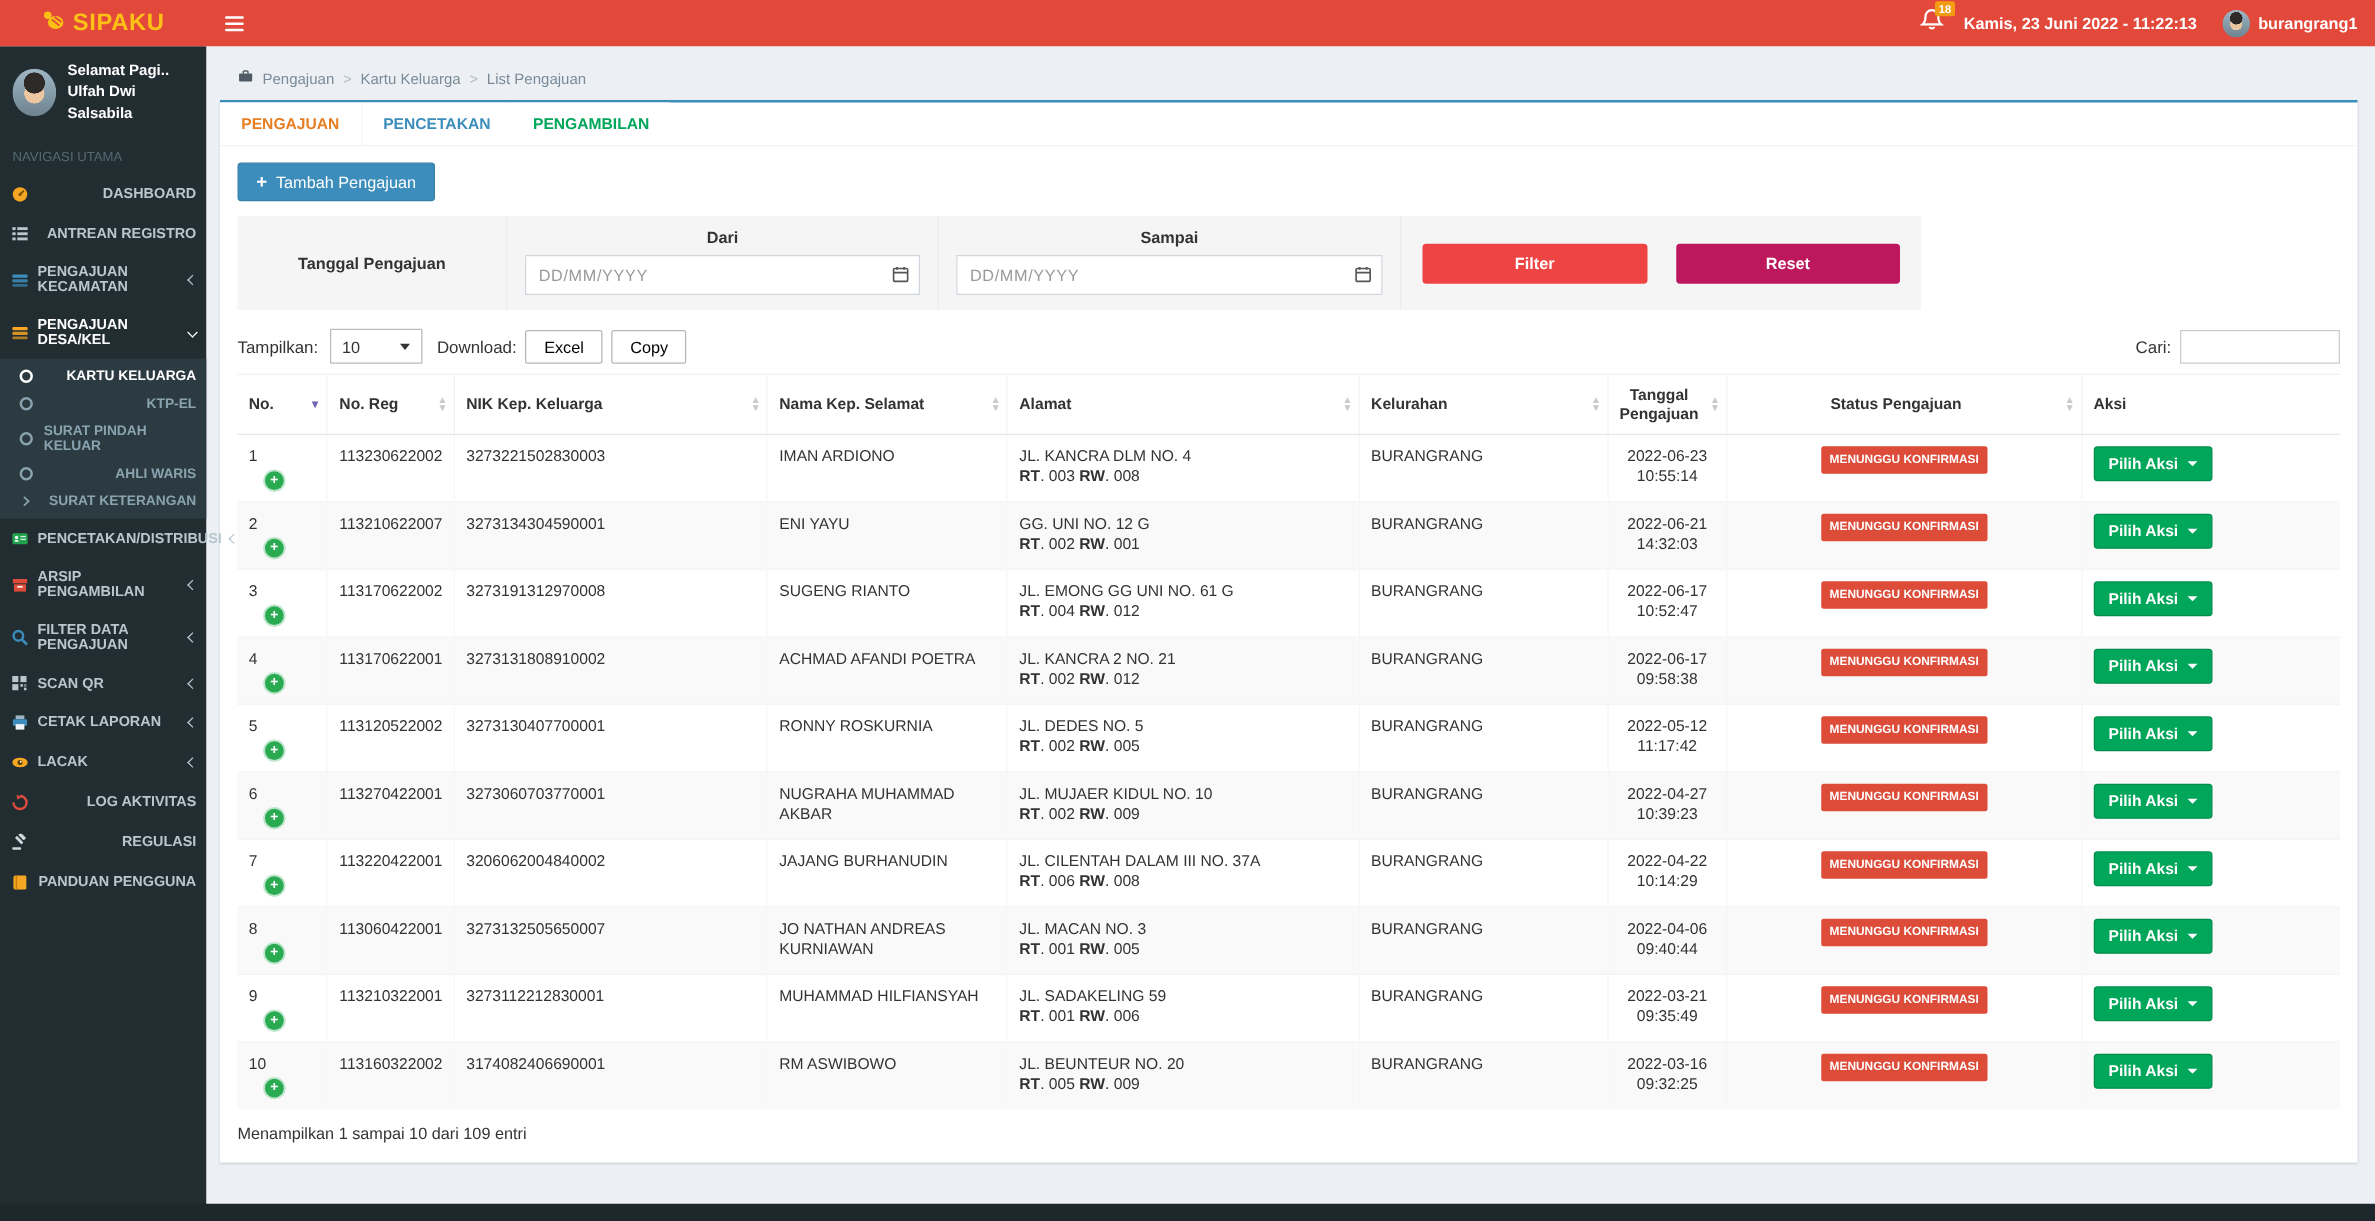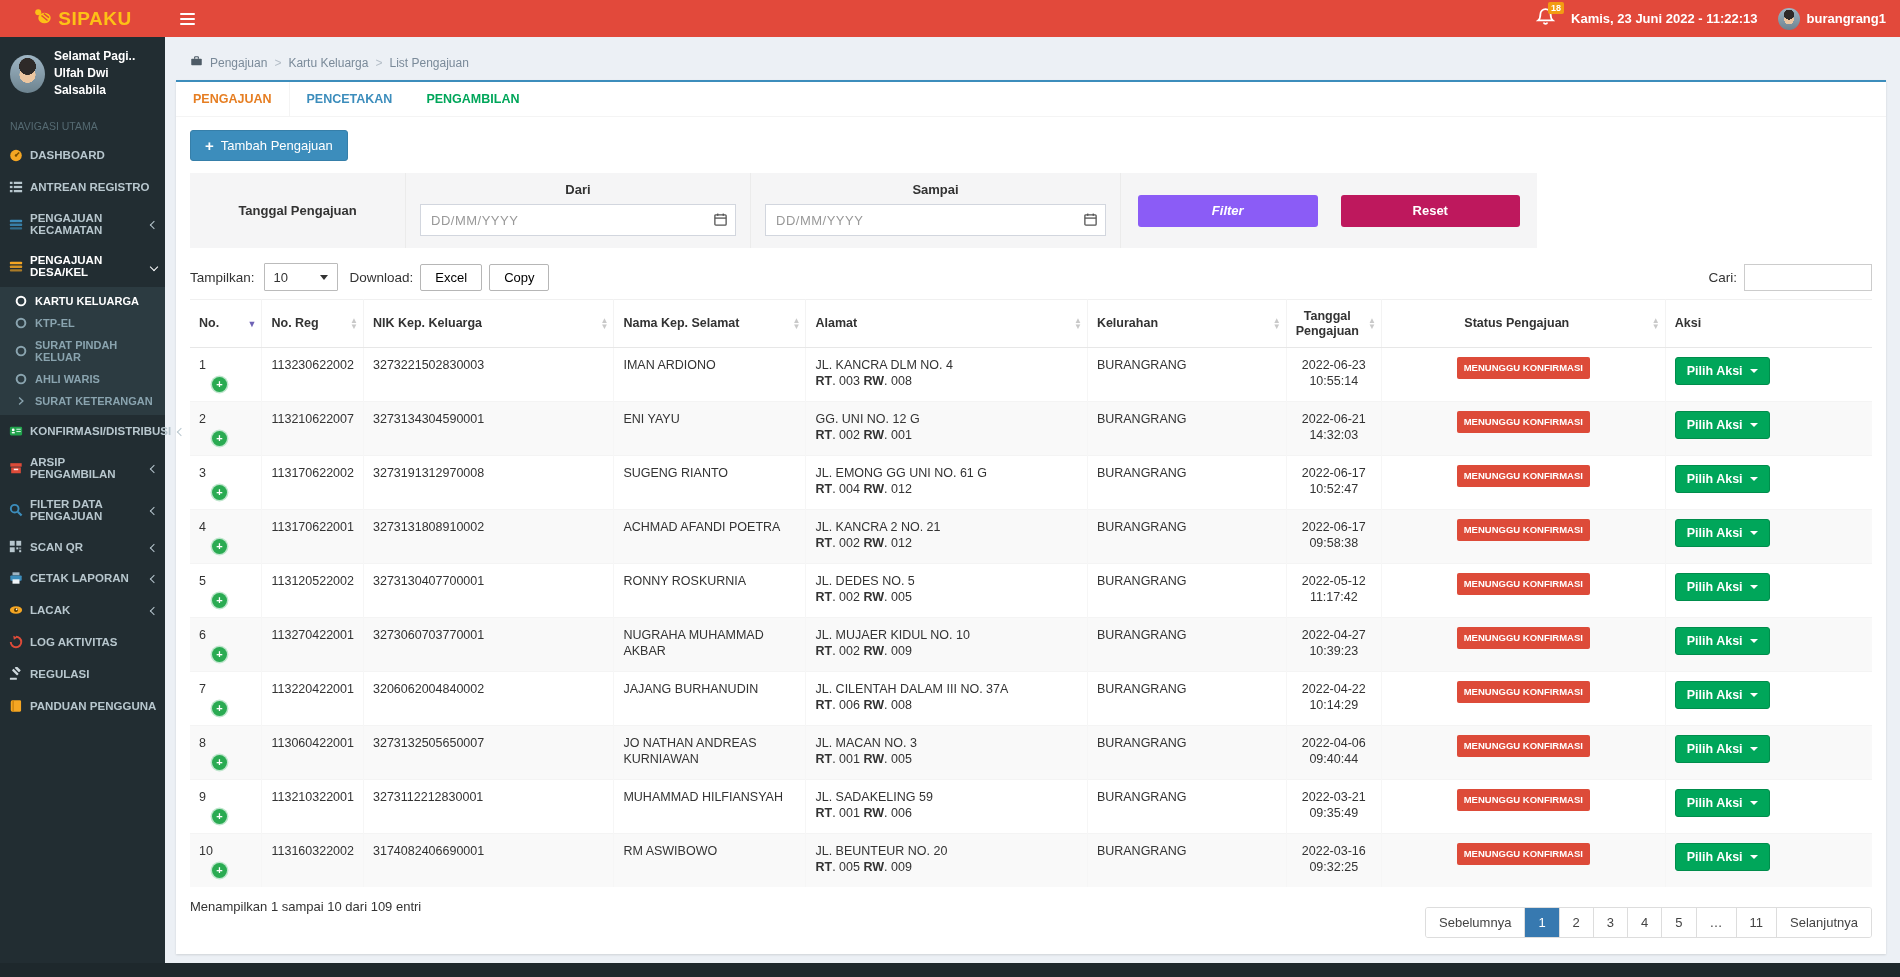--- a/index.html
+++ b/index.html
@@ -26,21 +26,21 @@
       radial-gradient(circle at 50% 52%, #ecc6a0 0 30%, transparent 31%),
       linear-gradient(#9fb6c5, #6d838f); }
   .avatar-sm { width:22px; height:22px; }
   .avatar-lg { width:38px; height:38px; }
   
   .sidebar { position:absolute; top:37px; left:0; width:165px; bottom:0; background:#222d32; z-index:10; }
   .user-panel { display:flex; gap:9px; padding:11px 10px; align-items:center; }
   .user-panel .texts { color:#fff; font-weight:bold; font-size:12px; line-height:17px; }
   .nav-header { color:#556a72; font-size:10.5px; padding:10px 10px 7px; }
   .menu-item { display:flex; align-items:center; gap:7px; padding:9px 8px; color:#b8c7ce;
-               font-size:11.5px; font-weight:bold; cursor:pointer; }
+               font-size:11.5px; font-weight:bold; cursor:pointer;justify-content:space-between; }
   .menu-item b { color:inherit; }
   .menu-item.active { color:#fff; }
   .mi-icon { width:15px; display:inline-flex; justify-content:center; flex:none; }
   .mi-arrow { margin-left:auto; }
   .chev { display:inline-block; width:6px; height:6px; border-left:1.5px solid #b8c7ce; border-bottom:1.5px solid #b8c7ce; }
   .chev-left { transform:rotate(45deg); }
   .chev-down { border-left:none; border-right:1.5px solid #fff; border-bottom-color:#fff; transform:rotate(45deg); }
   .submenu { background:#2c3b41; padding:3px 0; }
   .submenu .menu-item { padding:5px 8px 5px 13px; font-size:11px; color:#8aa4af; }
   .submenu .menu-item.active { color:#fff; }
@@ -70,21 +70,21 @@
   .fp-date.wide { width:370px; }
   .fp-hdr { text-align:center; font-weight:bold; font-size:13px; margin-bottom:7px; }
   .date-wrap { position:relative; }
   .date-wrap input { width:100%; height:32px; border:1px solid #d2d6de; background:#fff;
                      padding:0 32px 0 10px; font-size:13px; color:#555; font-family:"Liberation Sans",sans-serif; }
   .date-wrap input::placeholder { color:#999; letter-spacing:.5px; }
   .cal-icon { position:absolute; right:8px; top:8px; pointer-events:none; }
   .fp-buttons { flex:1; border-left:1px solid #ebebeb; display:flex; align-items:center; gap:23px; padding:0 17px; }
   .btn-filter, .btn-reset { flex:1; height:32px; border:none; border-radius:3px; color:#fff;
         font-weight:bold; font-size:13px; cursor:pointer; font-family:"Liberation Sans",sans-serif; }
-  .btn-filter { background:#8b5cf6;font-style:italic; }
+  .btn-filter { background:#ef4444; }
   .btn-reset { background:#be185d; }
   
   .controls { display:flex; align-items:center; font-size:13.5px; margin-bottom:8px; }
   .select-box { border:1px solid #bbb; border-radius:1px; width:74px; height:28px; background:#fff;
                 display:inline-flex; align-items:center; justify-content:space-between;
                 padding:0 9px; margin:0 12px 0 9px; cursor:pointer; font-size:13px; }
   .select-caret { width:0; height:0; border-left:4px solid transparent; border-right:4px solid transparent; border-top:5px solid #333; }
   .btn-mini { border:1px solid #b6b6b6; background:#fff; border-radius:2px; padding:5px 14px;
               font-size:13px; margin-left:7px; cursor:pointer; font-family:"Liberation Sans",sans-serif; }
   .search-wrap { margin-left:auto; display:flex; align-items:center; gap:7px; }
@@ -253,21 +253,21 @@
       <div class="menu-item">
         <span class="mi-icon">
           <svg width="14" height="14" viewBox="0 0 16 16">
             <rect x="1" y="3" width="14" height="10" rx="1.5" fill="#21a24c"></rect>
             <circle cx="4.8" cy="6.8" r="1.6" fill="#fff"></circle>
             <rect x="3.2" y="9.2" width="3.4" height="1.5" fill="#fff"></rect>
             <rect x="8.4" y="5.4" width="5" height="1.2" fill="#cfeede"></rect>
             <rect x="8.4" y="8" width="5" height="1.2" fill="#cfeede"></rect>
           </svg>
         </span>
-        <span>KONFIRMASI/DISTRIBUSI</span>
+        <span>PENCETAKAN/DISTRIBUSI</span>
         <span class="mi-arrow"><span class="chev chev-left"></span></span>
       </div>
       <div class="menu-item">
         <span class="mi-icon">
           <svg width="14" height="14" viewBox="0 0 16 16">
             <rect x="1.5" y="2.5" width="13" height="4" fill="#dd4b39"></rect>
             <rect x="2.5" y="7.3" width="11" height="6.7" fill="#dd4b39"></rect>
             <rect x="5.5" y="8.8" width="5" height="1.7" fill="#fff" opacity=".9"></rect>
           </svg>
         </span>
@@ -659,29 +659,18 @@
               <td><button class="btn-aksi">
                   <span>Pilih Aksi</span>
                   <span class="caret-down"></span>
                 </button></td>
             </tr>
           </tbody>
       </table>
 
       <div class="table-footer">
         <span>Menampilkan 1 sampai 10 dari 109 entri</span>
-        <div class="pagination">
-            <span class="page-item">Sebelumnya</span>
-            <span class="page-item active">1</span>
-            <span class="page-item">2</span>
-            <span class="page-item">3</span>
-            <span class="page-item">4</span>
-            <span class="page-item">5</span>
-            <span class="page-item">…</span>
-            <span class="page-item">11</span>
-            <span class="page-item">Selanjutnya</span>
-          </div>
       </div>
     </div>
   </div>
 </div>
 
 <div class="bottom-bar"></div>
 
 </body></html>

